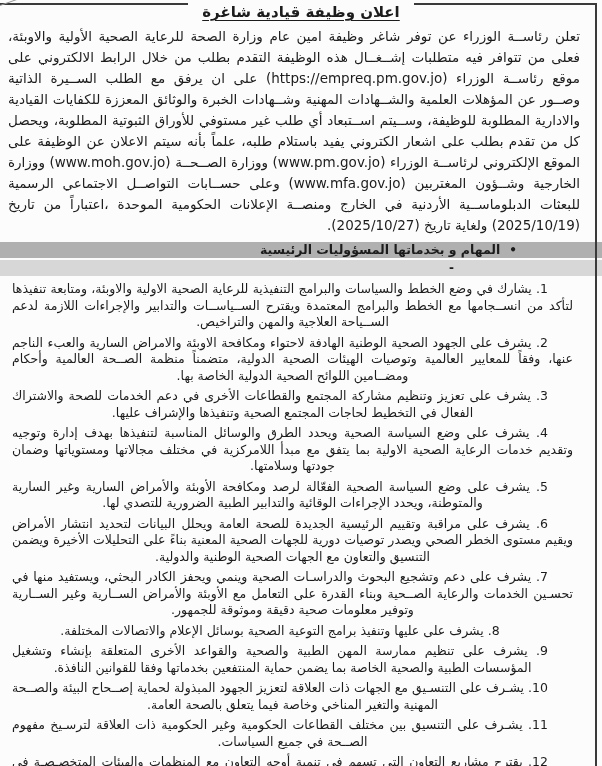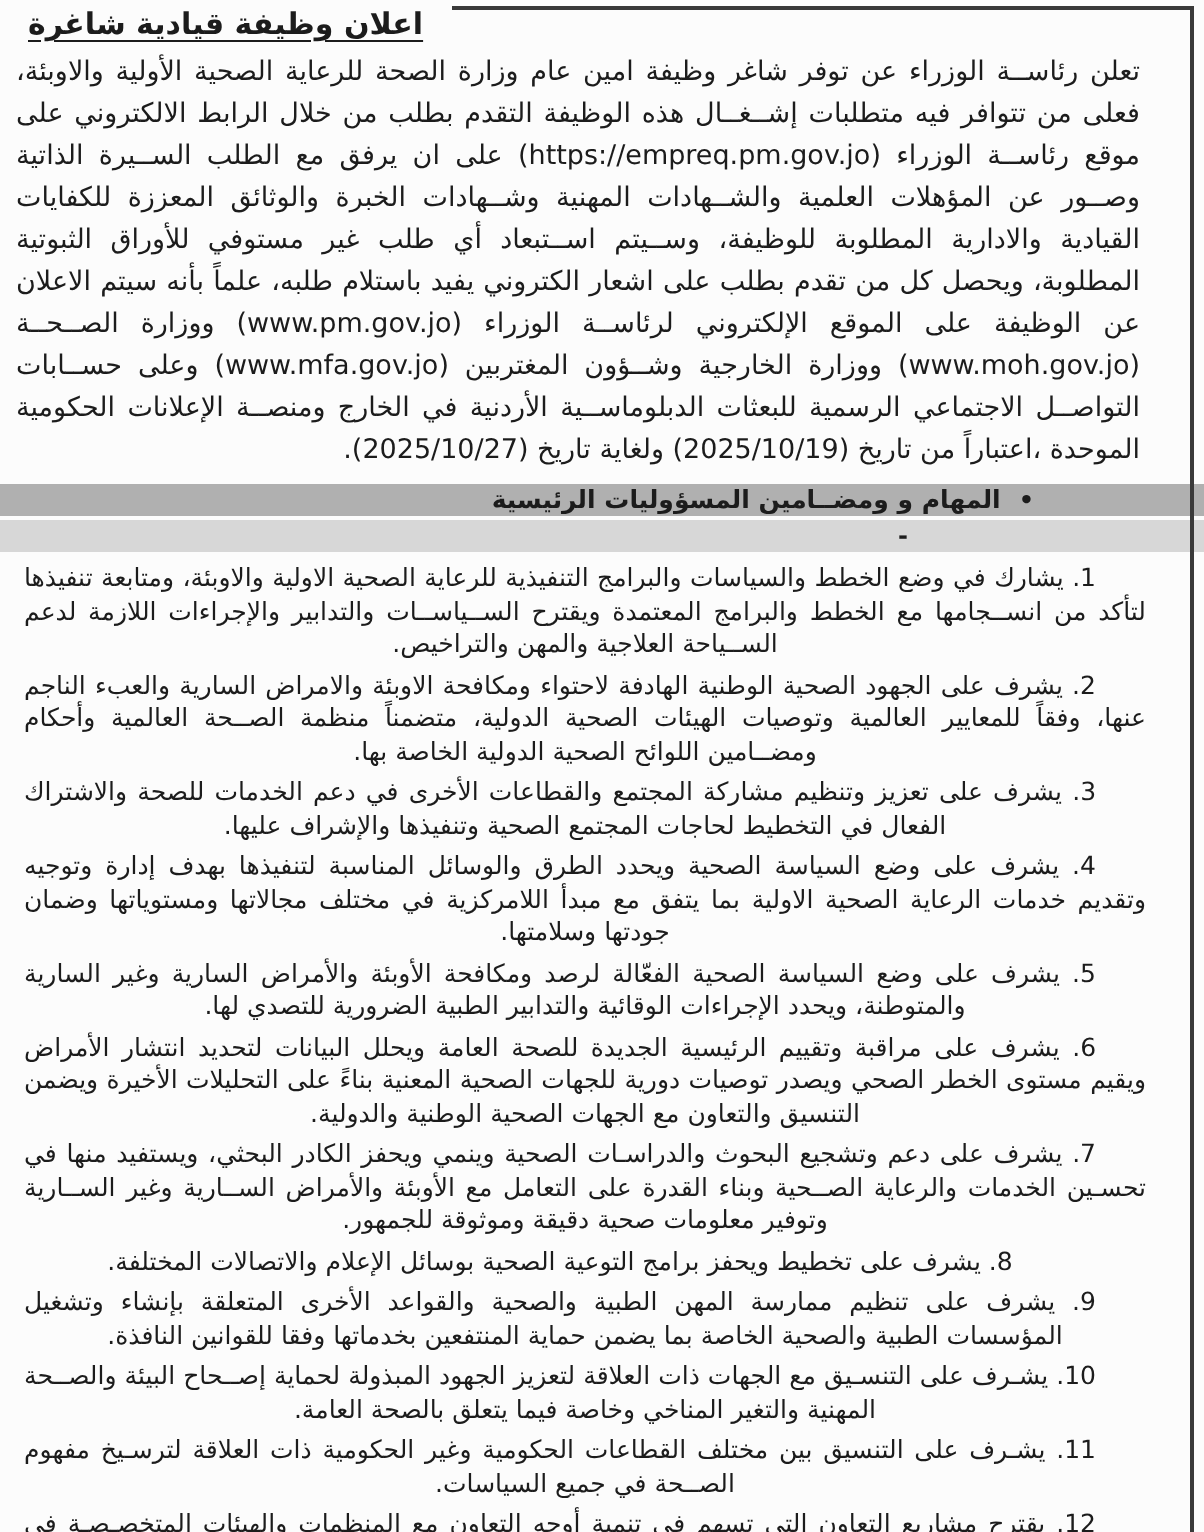--- a/index.html
+++ b/index.html
@@ -5,29 +5,29 @@
   html,body{margin:0;padding:0;}
   body{
     width:602px;height:766px;overflow:hidden;position:relative;
     background:#fcfcfc;color:#1c1c1c;
     font-family:"DejaVu Sans",sans-serif;
   }
   .right-rule{position:absolute;top:3px;bottom:0;right:5px;width:2px;background:#3a3a3a;}
   .top-rule{position:absolute;top:3px;left:0;width:597px;height:2px;background:#3a3a3a;}
   .corner-artifact{position:absolute;top:8px;left:-8px;width:52px;height:1px;background:#9a9a9a;
     transform:rotate(-20deg);transform-origin:left center;}
-  .title-row{position:relative;z-index:2;text-align:left;height:25px;}
+  .title-row{position:relative;z-index:2;text-align:center;height:25px;}
   .doc-title{
     display:inline-block;background:#fcfcfc;padding:0 14px;
     font-weight:bold;font-size:15px;line-height:24px;
     text-decoration:underline;text-underline-offset:3px;
     direction:rtl;
   }
   .intro{
-    margin:1px 0 0;padding:0 32px 0 8px;
+    margin:1px 0 0;padding:0 22px 0 8px;
     direction:rtl;text-align:justify;
     font-size:13.5px;line-height:21px;
   }
   .section-bar{
     display:flex;direction:rtl;align-items:center;gap:9px;
     height:16px;line-height:16px;font-size:12.5px;font-weight:bold;
   }
   .bar-main{margin-top:6px;background:#b0b0b0;padding-right:85px;}
   .bar-sub{margin-top:2px;background:#d7d7d7;padding-right:148px;}
   .bar-marker{font-size:12px;}
@@ -49,34 +49,34 @@
 <div class="corner-artifact"></div>
 
 <div class="title-row">
   <span class="doc-title">اعلان وظيفة قيادية شاغرة</span>
 </div>
 
 <p class="intro">تعلن رئاســة الوزراء عن توفر شاغر وظيفة امين عام وزارة الصحة للرعاية الصحية الأولية والاوبئة، فعلى من تتوافر فيه متطلبات إشــغــال هذه الوظيفة التقدم بطلب من خلال الرابط الالكتروني على موقع رئاســة الوزراء (https://empreq.pm.gov.jo) على ان يرفق مع الطلب الســيرة الذاتية وصــور عن المؤهلات العلمية والشــهادات المهنية وشــهادات الخبرة والوثائق المعززة للكفايات القيادية والادارية المطلوبة للوظيفة، وســيتم اســتبعاد أي طلب غير مستوفي للأوراق الثبوتية المطلوبة، ويحصل كل من تقدم بطلب على اشعار الكتروني يفيد باستلام طلبه، علماً بأنه سيتم الاعلان عن الوظيفة على الموقع الإلكتروني لرئاســة الوزراء (www.pm.gov.jo) ووزارة الصــحــة (www.moh.gov.jo) ووزارة الخارجية وشــؤون المغتربين (www.mfa.gov.jo) وعلى حســابات التواصــل الاجتماعي الرسمية للبعثات الدبلوماســية الأردنية في الخارج ومنصــة الإعلانات الحكومية الموحدة ،اعتباراً من تاريخ (2025/10/19) ولغاية تاريخ (2025/10/27).</p>
 
 <div class="section-bar bar-main">
   <span class="bar-marker">•</span>
-  <span>المهام و ومضــامين المسؤوليات الرئيسية</span>
+  <span>المهام و بخدماتها المسؤوليات الرئيسية</span>
 </div>
 
 <div class="section-bar bar-sub">
   <span class="bar-marker">-</span>
 </div>
 
 <ol class="duties">
     <li>يشارك في وضع الخطط والسياسات والبرامج التنفيذية للرعاية الصحية الاولية والاوبئة، ومتابعة تنفيذها لتأكد من انســجامها مع الخطط والبرامج المعتمدة ويقترح الســياســات والتدابير والإجراءات اللازمة لدعم الســياحة العلاجية والمهن والتراخيص.</li>
     <li>يشرف على الجهود الصحية الوطنية الهادفة لاحتواء ومكافحة الاوبئة والامراض السارية والعبء الناجم عنها، وفقاً للمعايير العالمية وتوصيات الهيئات الصحية الدولية، متضمناً منظمة الصــحة العالمية وأحكام ومضــامين اللوائح الصحية الدولية الخاصة بها.</li>
     <li>يشرف على تعزيز وتنظيم مشاركة المجتمع والقطاعات الأخرى في دعم الخدمات للصحة والاشتراك الفعال في التخطيط لحاجات المجتمع الصحية وتنفيذها والإشراف عليها.</li>
     <li>يشرف على وضع السياسة الصحية ويحدد الطرق والوسائل المناسبة لتنفيذها بهدف إدارة وتوجيه وتقديم خدمات الرعاية الصحية الاولية بما يتفق مع مبدأ اللامركزية في مختلف مجالاتها ومستوياتها وضمان جودتها وسلامتها.</li>
     <li>يشرف على وضع السياسة الصحية الفعّالة لرصد ومكافحة الأوبئة والأمراض السارية وغير السارية والمتوطنة، ويحدد الإجراءات الوقائية والتدابير الطبية الضرورية للتصدي لها.</li>
     <li>يشرف على مراقبة وتقييم الرئيسية الجديدة للصحة العامة ويحلل البيانات لتحديد انتشار الأمراض ويقيم مستوى الخطر الصحي ويصدر توصيات دورية للجهات الصحية المعنية بناءً على التحليلات الأخيرة ويضمن التنسيق والتعاون مع الجهات الصحية الوطنية والدولية.</li>
     <li>يشرف على دعم وتشجيع البحوث والدراسـات الصحية وينمي ويحفز الكادر البحثي، ويستفيد منها في تحسـين الخدمات والرعاية الصــحية وبناء القدرة على التعامل مع الأوبئة والأمراض الســارية وغير الســارية وتوفير معلومات صحية دقيقة وموثوقة للجمهور.</li>
-    <li>يشرف على تخطيط ويحفز برامج التوعية الصحية بوسائل الإعلام والاتصالات المختلفة.</li>
+    <li>يشرف على عليها وتنفيذ برامج التوعية الصحية بوسائل الإعلام والاتصالات المختلفة.</li>
     <li>يشرف على تنظيم ممارسة المهن الطبية والصحية والقواعد الأخرى المتعلقة بإنشاء وتشغيل المؤسسات الطبية والصحية الخاصة بما يضمن حماية المنتفعين بخدماتها وفقا للقوانين النافذة.</li>
     <li>يشـرف على التنسـيق مع الجهات ذات العلاقة لتعزيز الجهود المبذولة لحماية إصــحاح البيئة والصــحة المهنية والتغير المناخي وخاصة فيما يتعلق بالصحة العامة.</li>
     <li>يشـرف على التنسيق بين مختلف القطاعات الحكومية وغير الحكومية ذات العلاقة لترسـيخ مفهوم الصــحة في جميع السياسات.</li>
     <li>يقترح مشاريع التعاون التي تسهم في تنمية أوجه التعاون مع المنظمات والهيئات المتخصـصـة في مجال الصحة والوقاية من الأوبئة وأنشـطة الرعاية الصـحية باستلام والامراض السـارية وغير السـارية عربيا وإقليميا ودوليا بمختلف مستوياتها وتوطيد العلاقات الصحية الدولية.</li>
     <li>يشـرف على التنسـيق مع المؤسـسـات والجهات ذات العلاقة في مجالات تنفيذ المبادرات الإقليمية والدولية في مكافحة الأمراض والحد منها والاستفادة من تجارب تلك المؤسسات والجهات في هذا المجال.</li>
   </ol>
 
 </body></html>

